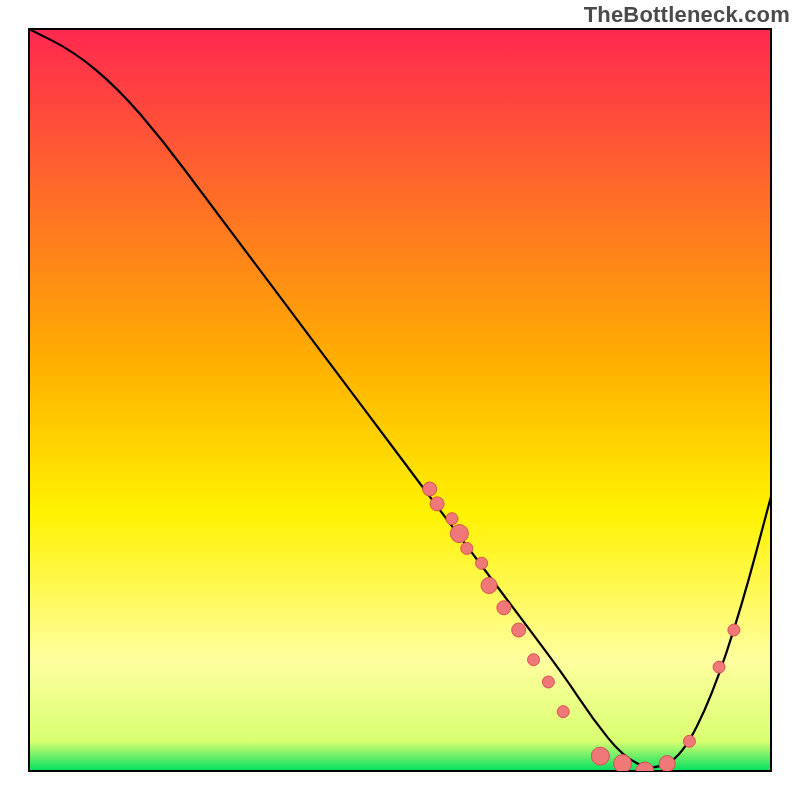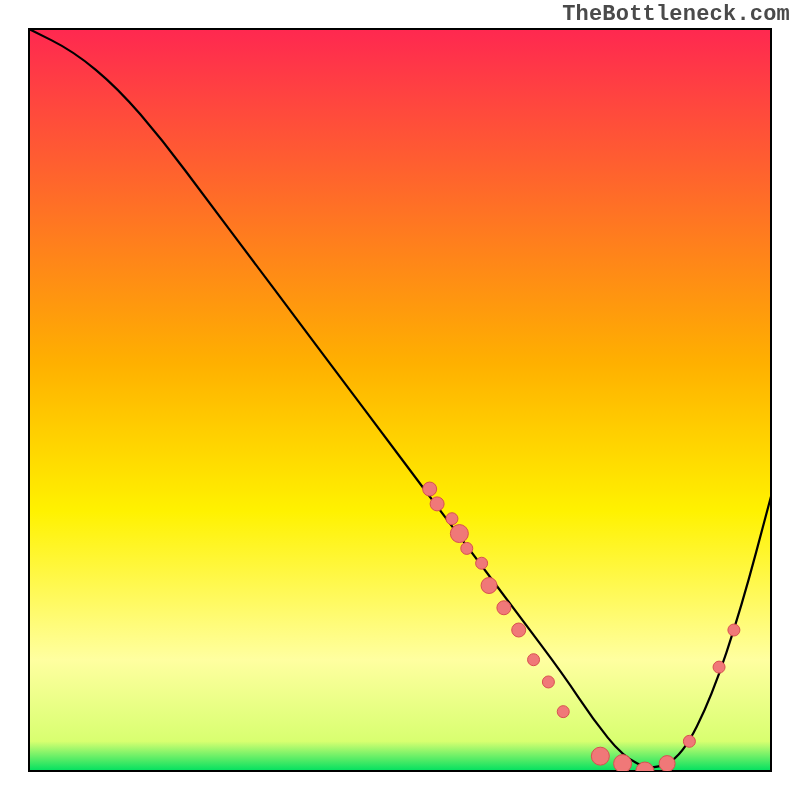--- a/index.html
+++ b/index.html
@@ -8,21 +8,20 @@
     width: 800px;
     height: 800px;
     overflow: hidden;
     background: #ffffff;
     font-family: Arial, Helvetica, sans-serif;
   }
   .wrap {
     position: relative;
     width: 800px;
     height: 792px;
-    font-family: Liberation Mono, monospace;
   }
   .watermark {
     position: absolute;
     top: 2px;
     right: 10px;
     font-size: 22px;
     font-weight: 600;
     color: #4a4a4a;
     letter-spacing: 0.2px;
     z-index: 10;

